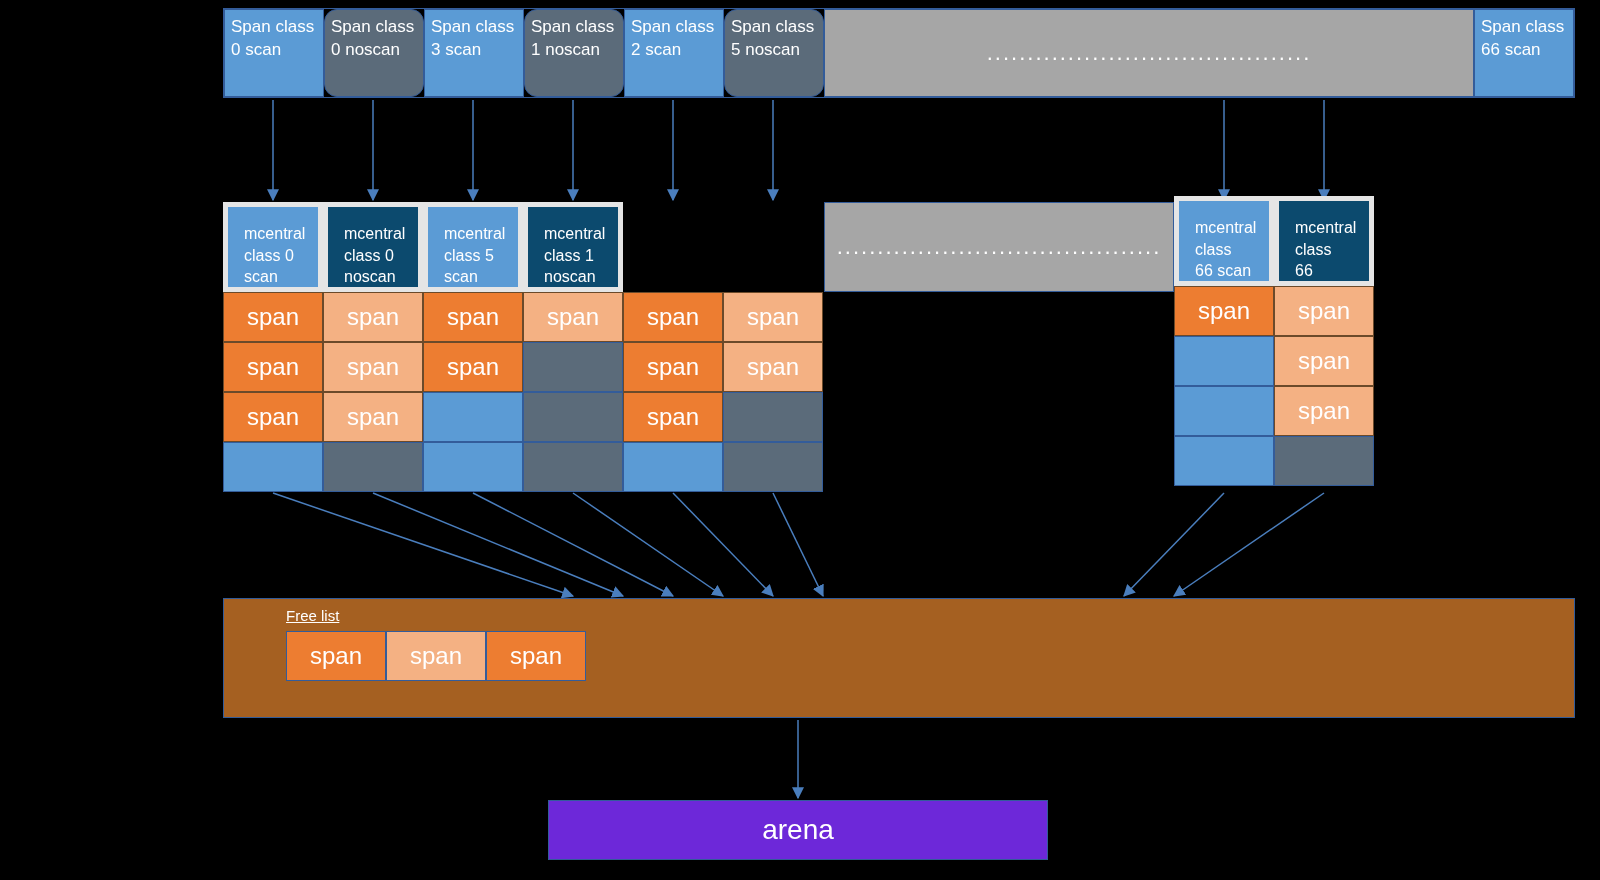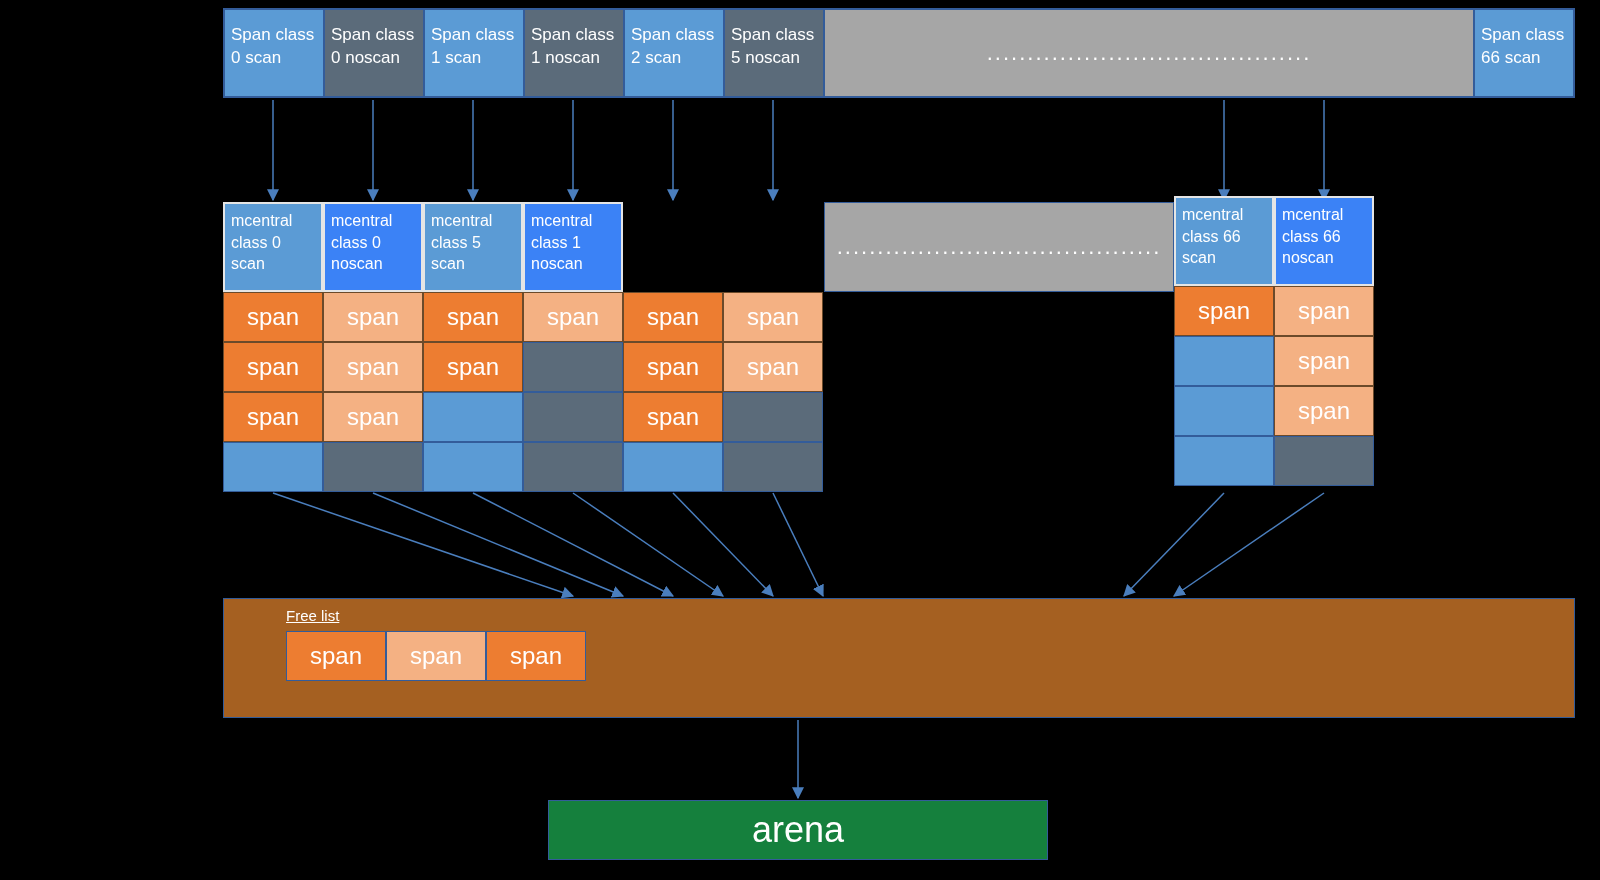--- a/index.html
+++ b/index.html
@@ -6,46 +6,46 @@
     body {
       background: #000;
       width: 1600px;
       height: 880px;
       position: relative;
       font-family: Arial, sans-serif;
       overflow: hidden;
     }
     .svg-layer { position:absolute; inset:0; width:1600px; height:880px; z-index:1; pointer-events:none; }
     .top-row { position:absolute; top:8px; left:223px; right:25px; height:90px; display:flex; border:1px solid #335c9a; z-index:2;}
-    .top-cell { flex:0 0 100px; height:100%; border:1px solid #335c9a; color:#fff; font-size:17px; padding:14px 6px; line-height:1.35; }
+    .top-cell { flex:0 0 100px; height:100%; border:1px solid #335c9a; color:#fff; font-size:17px; padding:6px 6px; line-height:1.35; }
     .top-cell.blue { background:#5b9bd5; }
-    .top-cell.gray { background:#5b6b7a; }
+    .top-cell.gray { background:#5b6b7a;border-radius:13px; }
     .top-ellipsis { flex:1; background:#a6a6a6; border:1px solid #335c9a; color:#fff; display:flex; align-items:center; justify-content:center; font-size:22px; letter-spacing:2px; }
     .mc-group { position:absolute; z-index:2;}
     .mc-group.left { top:202px; left:223px; width:600px; }
     .mc-group.right { top:196px; left:1174px; width:200px; }
     .mc-headers { display:flex; }
-    .mc-h { width:100px; height:90px; border:2px solid #e5e5e5; color:#fff; font-size:16px; padding:6px; line-height:1.35; }
+    .mc-h { width:100px; height:90px; border:5px solid #e5e5e5; color:#fff; font-size:16px; padding:16px; line-height:1.35; }
     .mc-h.blue { background:#5b9bd5; }
-    .mc-h.gray { background:#3b82f6; }
+    .mc-h.gray { background:#0c4a6e; }
     .mc-body { display:flex; }
     .mc-col { width:100px; display:flex; flex-direction:column; }
     .mc-col.blue .pad { background:#5b9bd5; }
     .mc-col.gray .pad { background:#5b6b7a; }
     .pad { border:1px solid #335c9a; height:50px; display:flex; align-items:center; justify-content:center; }
     .pad.empty { border:1px solid #335c9a; }
     .span-dark { background:#ed7d31 !important; color:#fff; border:1px solid #6b4a2a; }
     .span-light { background:#f4b183 !important; color:#fff; border:1px solid #6b4a2a; }
     .span-text { font-size:24px; }
     .mc-ellipsis { position:absolute; top:202px; left:824px; width:350px; height:90px; background:#a6a6a6; border:1px solid #335c9a; color:#fff; display:flex; align-items:center; justify-content:center; font-size:22px; letter-spacing:2px; z-index:2;}
     .free-box { position:absolute; top:598px; left:223px; right:25px; height:120px; background:#a56021; border:1px solid #335c9a; z-index:2;}
     .free-label { color:#fff; font-size:15px; position:absolute; top:8px; left:62px;text-decoration:underline;}
     .free-row { position:absolute; top:32px; left:62px; display:flex; }
     .free-cell { width:100px; height:50px; border:1px solid #335c9a; display:flex; align-items:center; justify-content:center; font-size:24px; color:#fff; }
-    .arena-box { position:absolute; top:800px; left:548px; width:500px; height:60px; background:#15803d; border:1px solid #335c9a; color:#fff; display:flex; align-items:center; justify-content:center; font-size:36px; z-index:2;}
+    .arena-box { position:absolute; top:800px; left:548px; width:500px; height:60px; background:#6d28d9; border:1px solid #335c9a; color:#fff; display:flex; align-items:center; justify-content:center; font-size:28px; z-index:2;}
   </style>
 </head>
 <body>
 
 <svg class="svg-layer" viewBox="0 0 1600 880">
   <defs>
     <marker id="arr" viewBox="0 0 10 10" refX="9" refY="5" markerWidth="8" markerHeight="8" orient="auto-start-reverse">
       <path d="M 0 0 L 10 5 L 0 10 z" fill="#4a7ebd"></path>
     </marker>
   </defs>
@@ -68,21 +68,21 @@
     <line x1="1224" y1="493" x2="1124" y2="596"></line>
     <line x1="1324" y1="493" x2="1174" y2="596"></line>
 
     <line x1="798" y1="720" x2="798" y2="798"></line>
   </g>
 </svg>
 
 <div class="top-row">
   <div class="top-cell blue">Span class 0 scan</div>
   <div class="top-cell gray">Span class 0 noscan</div>
-  <div class="top-cell blue">Span class 1 scan</div>
+  <div class="top-cell blue">Span class 3 scan</div>
   <div class="top-cell gray">Span class 1 noscan</div>
   <div class="top-cell blue">Span class 2 scan</div>
   <div class="top-cell gray">Span class 5 noscan</div>
   <div class="top-ellipsis">........................................</div>
   <div class="top-cell blue">Span class 66 scan</div>
 </div>
 
 <div class="mc-group left">
   <div class="mc-headers">
     <div class="mc-h blue">mcentral class 0 scan</div>

